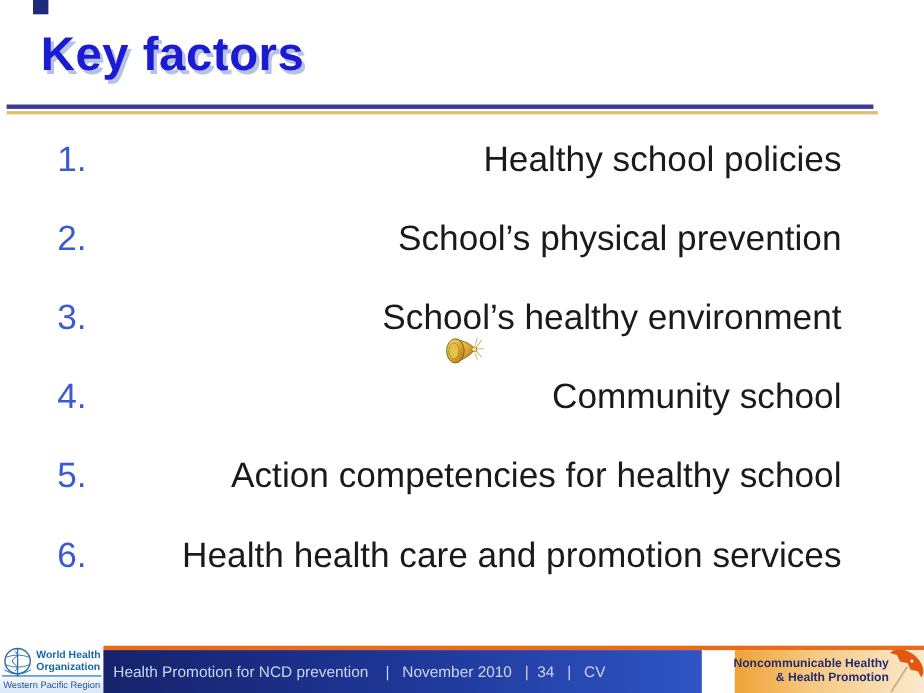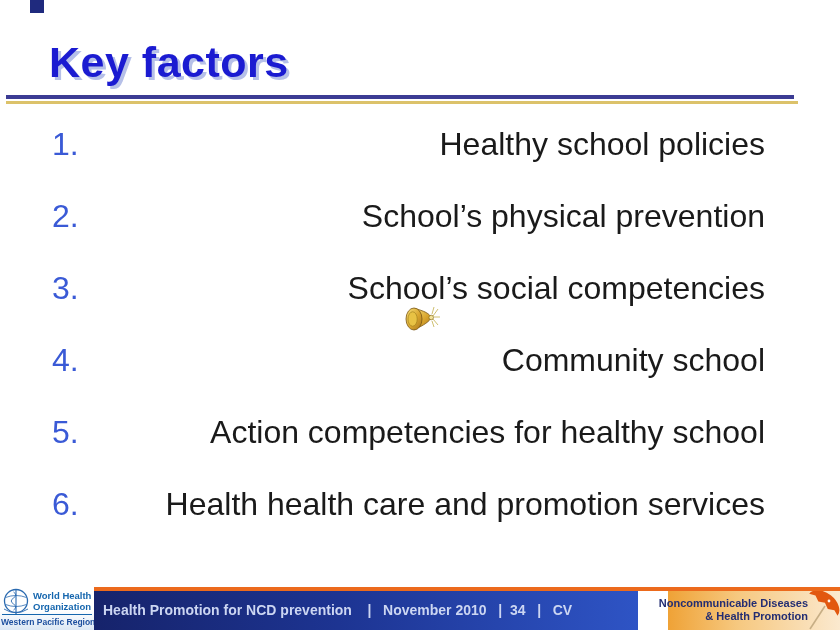--- a/index.html
+++ b/index.html
@@ -2,21 +2,21 @@
 <html><head>
 <meta charset="utf-8">
 <style>
   html,body{margin:0;padding:0;background:#ffffff;}
   .slide{
     position:relative;width:840px;height:630px;background:#ffffff;
     overflow:hidden;font-family:"Liberation Sans", sans-serif;
   }
   .corner-mark{position:absolute;left:30px;top:0;width:14px;height:13px;background:#1f2a7e;}
   .title{
-    position:absolute;left:33px;top:22px;margin:16px;
+    position:absolute;left:33px;top:22px;margin:4px;
     font-size:43px;line-height:48px;font-weight:bold;letter-spacing:0.5px;
     color:#1b1bd1;text-shadow:3px 3px 0 #b6c0e8;
   }
   .divider-navy{position:absolute;left:6px;top:95px;width:788px;height:4px;background:#3c3c94;}
   .divider-gold{position:absolute;left:6px;top:101px;width:792px;height:3px;background:#dcc26a;}
   .factors{
     position:absolute;left:52px;top:122px;width:716px;margin:0;padding:0;list-style:none;
   }
   .factors li{
     display:flex;margin:0 0 28px 0;font-size:32px;line-height:44px;color:#1a1a1a;
@@ -30,27 +30,26 @@
     background:linear-gradient(180deg,#ffffff 55%,#dbe7f5 100%);
   }
   .who-emblem{position:absolute;left:1px;top:2px;}
   .who-name{
     position:absolute;left:33px;top:5px;font-size:9.5px;line-height:10.5px;
     font-weight:bold;color:#1566ae;white-space:nowrap;
   }
   .who-rule{position:absolute;left:2px;top:28px;width:90px;height:1px;background:#1566ae;}
   .who-region{
     position:absolute;left:1px;top:31px;width:92px;text-align:center;
-    font-size:8.5px;font-weight:bold;color:#1d4f9f;white-space:nowrap;
+    font-size:8.5px;font-weight:normal;color:#1d4f9f;white-space:nowrap;
   }
   .footer-orange-line{position:absolute;left:94px;top:587px;width:746px;height:4px;background:#ec6a1c;}
   .footer-bar{
     position:absolute;left:94px;top:591px;width:544px;height:39px;
     background:linear-gradient(90deg,#16236b 0%,#1d3492 45%,#2e54c5 100%);
-    font-weight:bold;
   }
   .footer-bar-text{
     position:absolute;left:9px;top:0;line-height:39px;font-size:14px;
     color:#ccd6f2;white-space:pre;
   }
   .footer-badge{
     position:absolute;left:668px;top:591px;width:172px;height:39px;
     background:linear-gradient(90deg,#efa236 0%,#f6c87f 40%,#fbe9cf 100%);
   }
   .badge-text{
@@ -75,21 +74,21 @@
       <li>
         <span class="num">1.</span>
         <span class="txt">Healthy school policies</span>
       </li>
       <li>
         <span class="num">2.</span>
         <span class="txt">School’s physical prevention</span>
       </li>
       <li>
         <span class="num">3.</span>
-        <span class="txt">School’s social competencies</span>
+        <span class="txt">School’s healthy environment</span>
       </li>
       <li>
         <span class="num">4.</span>
         <span class="txt">Community school</span>
       </li>
       <li>
         <span class="num">5.</span>
         <span class="txt">Action competencies for healthy school</span>
       </li>
       <li>
@@ -139,21 +138,21 @@
   </div>
 
   <div class="footer-orange-line"></div>
 
   <div class="footer-bar">
     <span class="footer-bar-text">Health Promotion for NCD prevention    |   November 2010   |  34   |   CV</span>
   </div>
 
   <div class="footer-badge">
     <div class="badge-text">
-      <div>Noncommunicable Diseases</div>
+      <div>Noncommunicable Healthy</div>
       <div>&amp; Health Promotion</div>
     </div>
     <svg class="umbrella" width="42" height="39" viewBox="0 0 42 39">
       <g transform="rotate(38 26 13)">
         <path d="M8 14 A18 12 0 0 1 44 14 L38 11.5 L32 14.5 L26 11.5 L20 14.5 L14 11.5 Z" fill="#e2580f"></path>
       </g>
       <path d="M12 38 L27 15" stroke="#c7ae85" stroke-width="1.6" fill="none"></path>
       <circle cx="31" cy="10" r="1.4" fill="#ffffff" opacity="0.95"></circle>
     </svg>
   </div>

